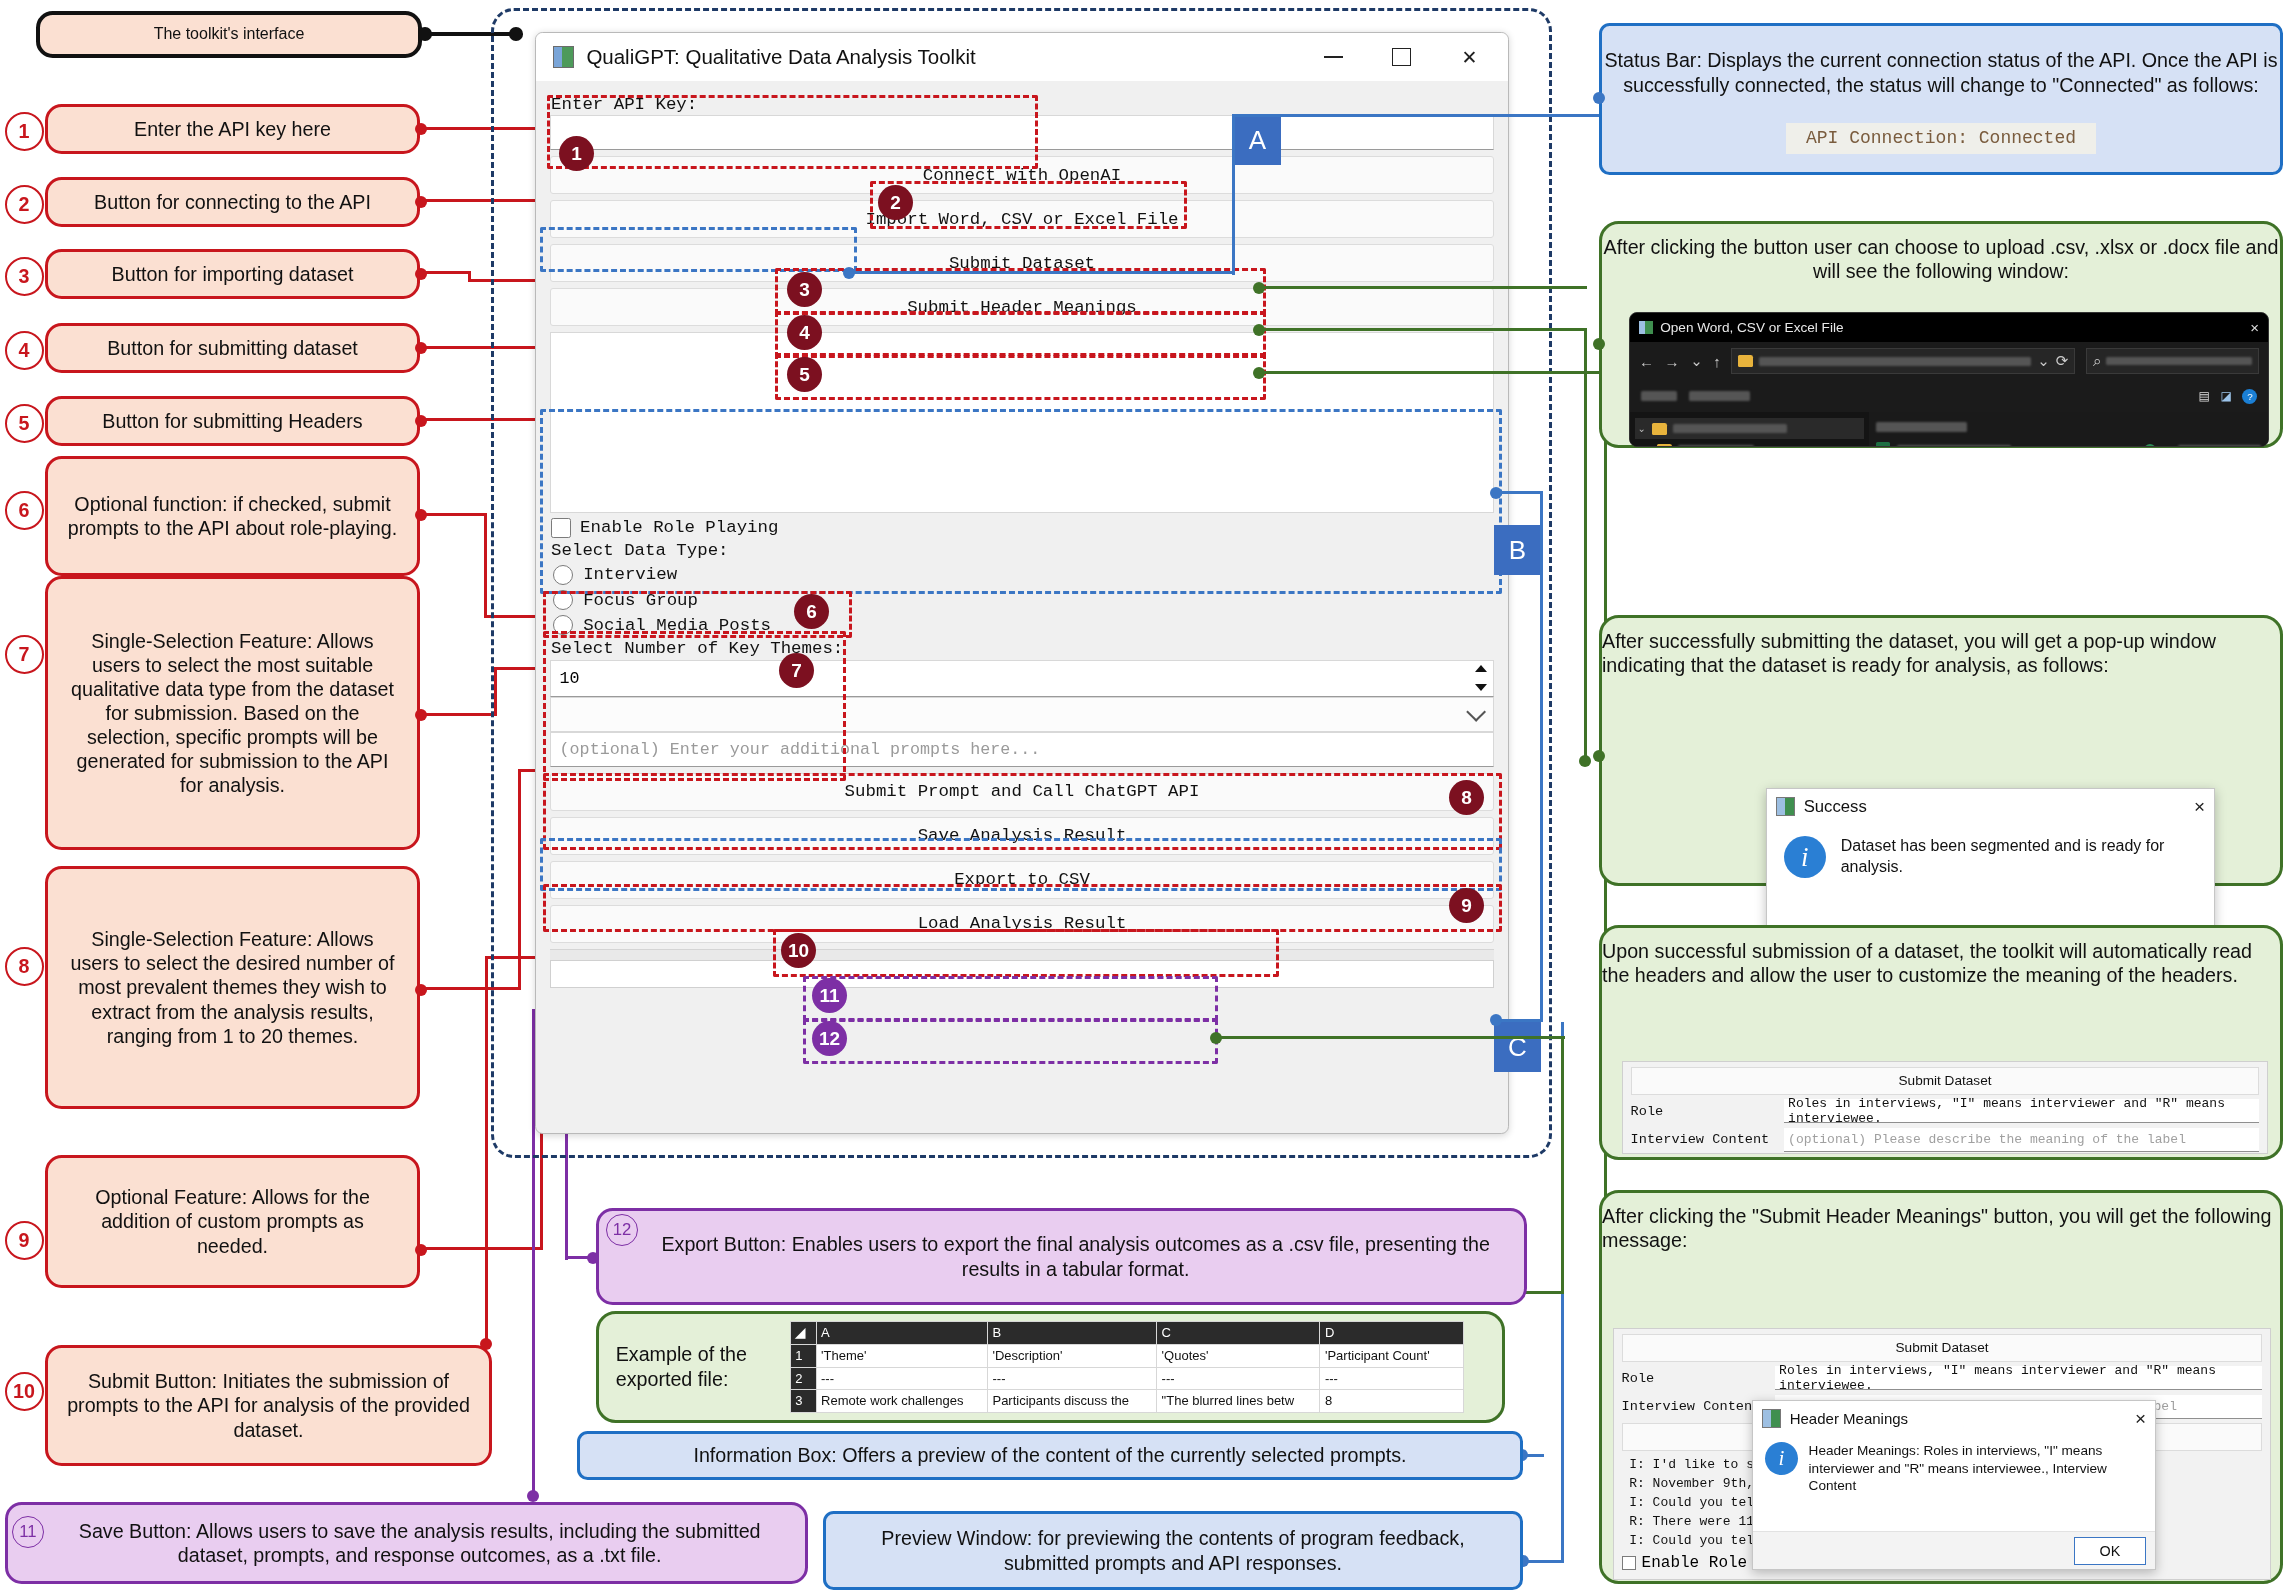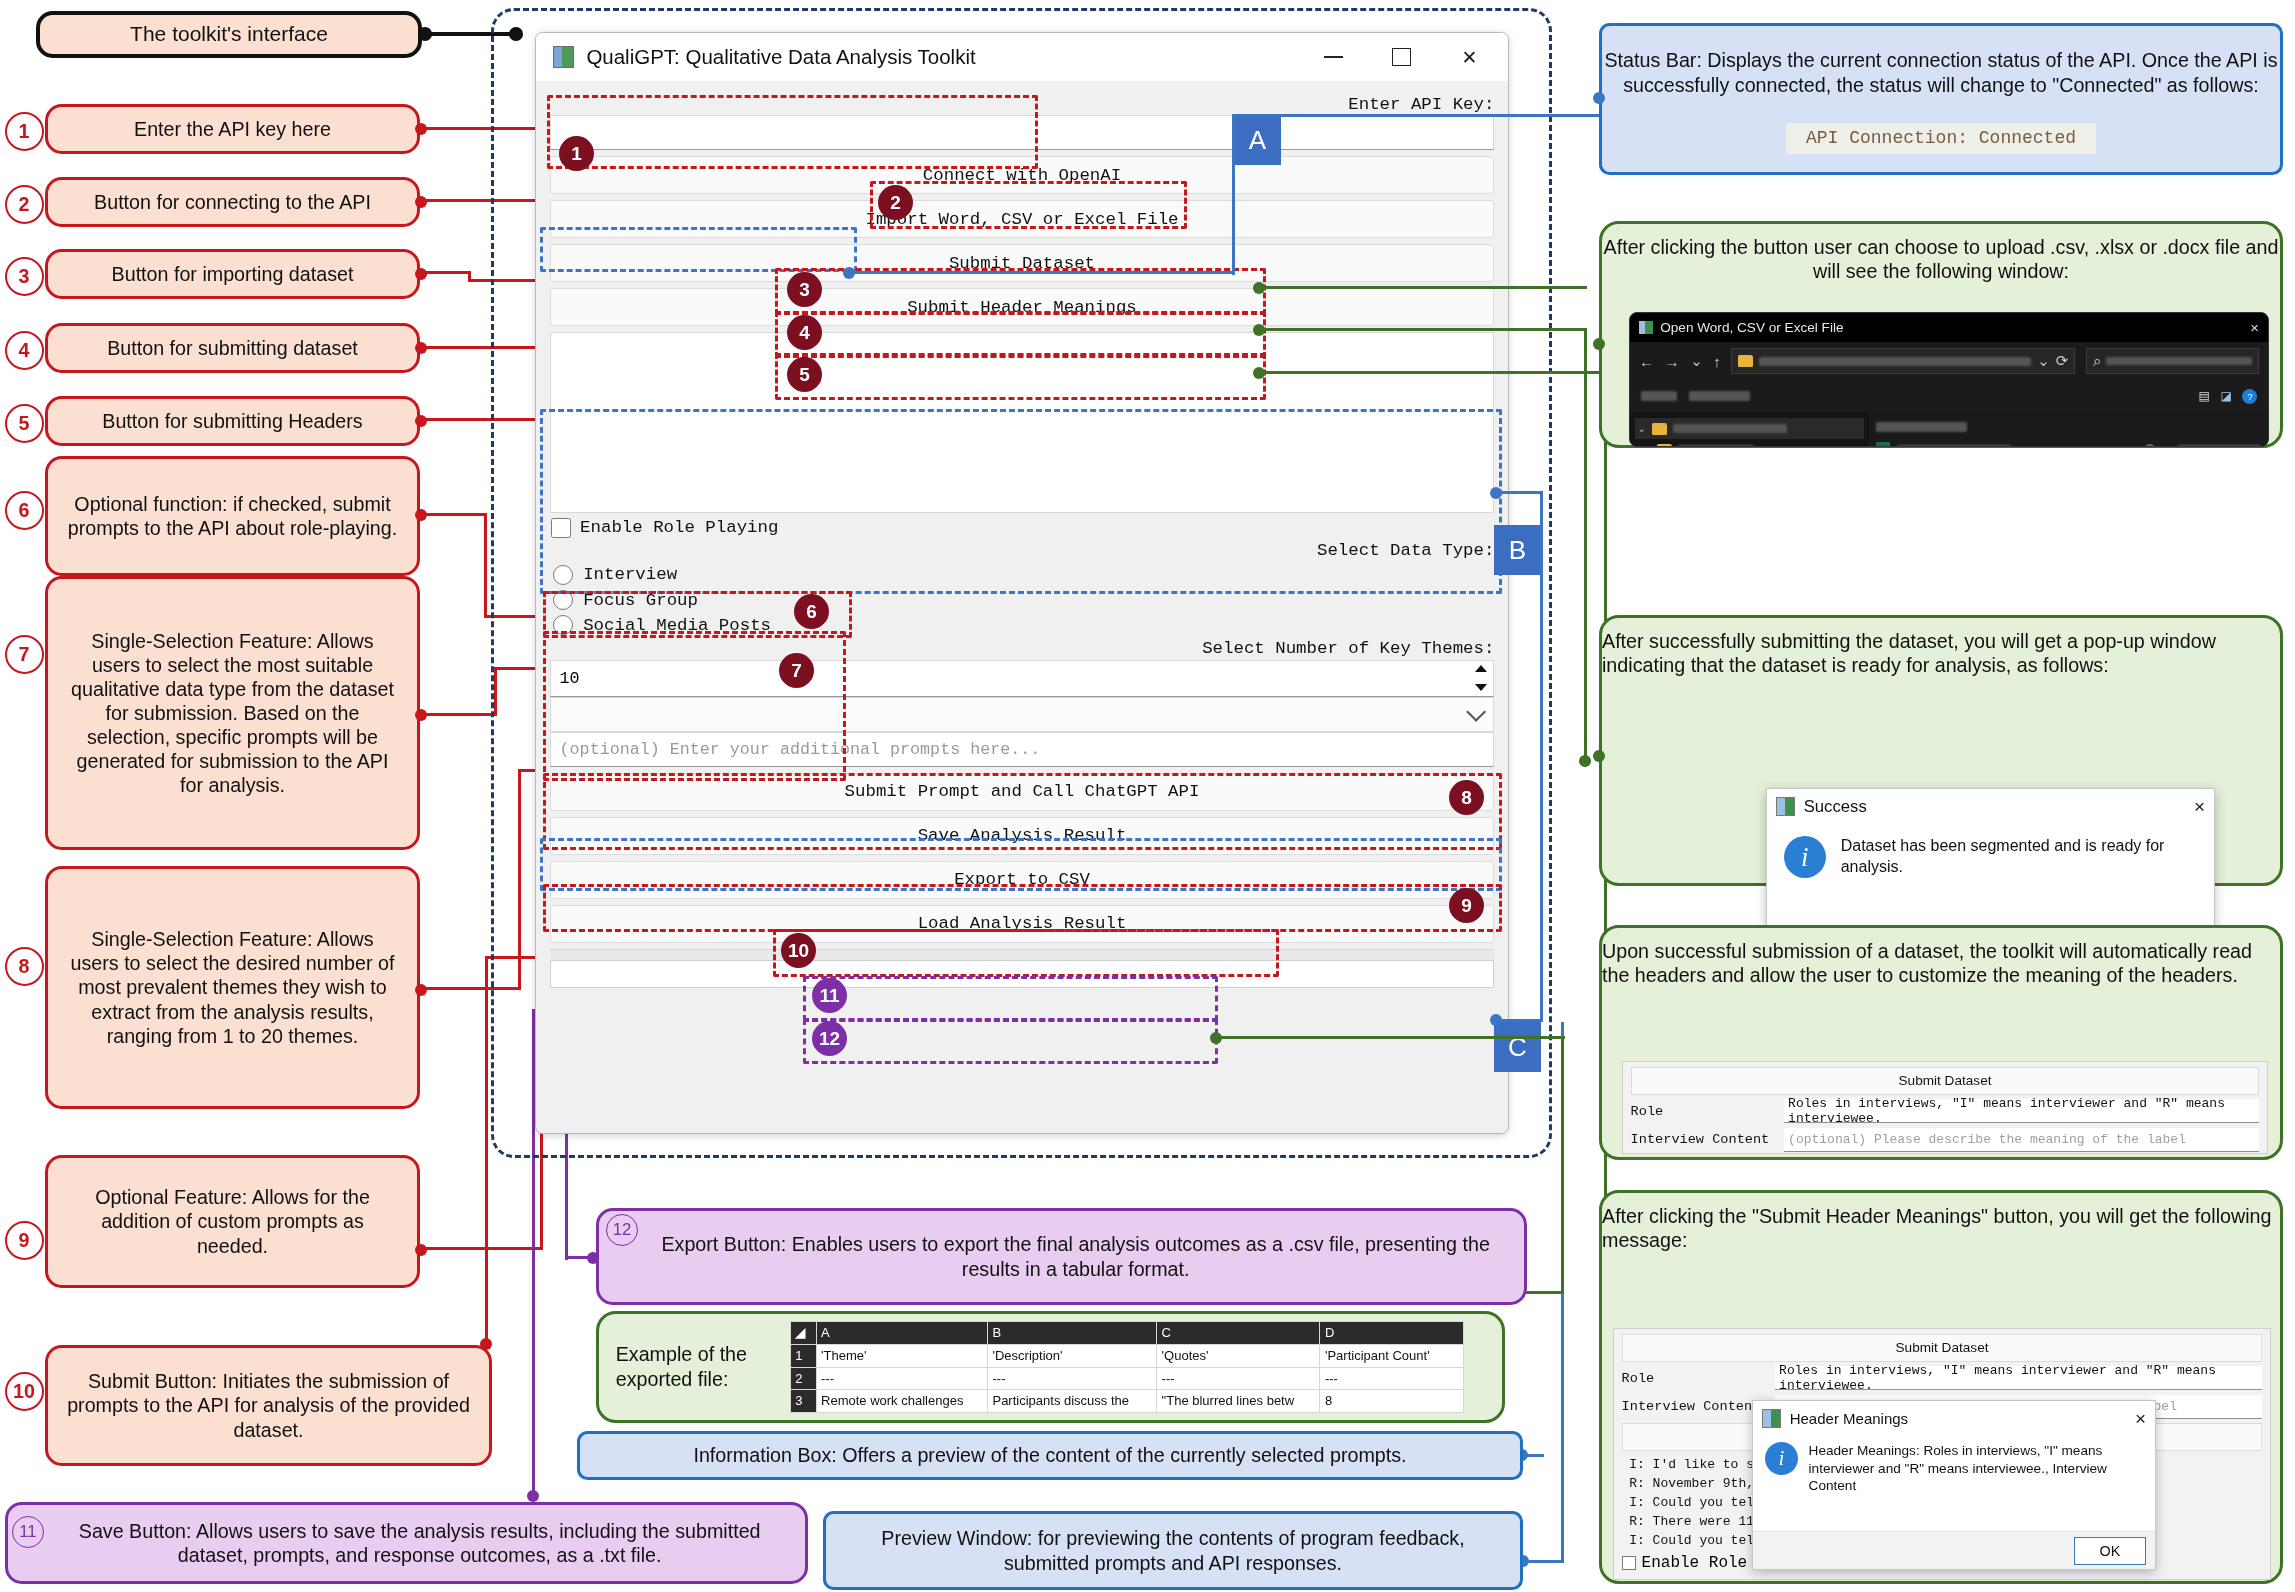--- a/index.html
+++ b/index.html
@@ -38,21 +38,21 @@
 
   
   .appwin{position:absolute;background:#f0f0f0;border:0.8px solid #b9b9b9;border-radius:7.6px;box-shadow:0 1.5px 7.6px rgba(0,0,0,.16);overflow:hidden;}
   .titlebar{height:48px;background:#fff;display:flex;align-items:center;padding:0 4.5px 0 16.7px;}
   .titleicon{width:19.7px;height:19.7px;border:1.5px solid #6b6b6b;background:linear-gradient(90deg,#7aa5d8 0 40%,#4d9a5a 40% 100%);margin-right:12px;flex:0 0 auto;}
   .titletext{font-size:20.5px;color:#111;font-family:"Liberation Sans",sans-serif;white-space:nowrap;}
   .wbtns{margin-left:auto;display:flex;align-items:center;}
   .wbtn{width:68px;height:45px;display:flex;align-items:center;justify-content:center;font-size:19px;color:#222;}
   .wbtn .mini{width:19.7px;height:2.3px;background:#222;}
   .wbtn .sq{width:16.7px;height:16.7px;border:1.9px solid #222;}
-  .appbody{padding:10.6px 13.6px 7.6px 13.6px;text-align:right;}
+  .appbody{padding:10.6px 13.6px 7.6px 13.6px;}
   .mono{font-family:"Liberation Mono",monospace;}
   .lbl{font-size:17.4px;color:#111;margin:3px 0 1.5px 1.5px;}
   .field{background:#fff;border:0.8px solid #d8d8d8;border-bottom:1.5px solid #9a9a9a;height:33px;display:flex;align-items:center;padding:0 9px;font-size:16.7px;color:#111;}
   .btnrow{background:#fafafa;border:0.8px solid #dcdcdc;border-radius:3px;height:36px;display:flex;align-items:center;justify-content:center;font-size:17.4px;color:#111;margin:6px 0;}
   .bigbox{background:#fff;border:0.8px solid #d8d8d8;height:179px;margin:4.5px 0 3px 0;}
   .chkrow{display:flex;align-items:center;font-size:17.4px;margin:4.5px 0 1.5px 1.5px;color:#111;}
   .chk{width:18px;height:18px;border:1.5px solid #7b7b7b;background:#fff;margin-right:9px;border-radius:2.3px;}
   .radrow{display:flex;align-items:center;font-size:17.4px;margin:5.3px 0 3.8px 3px;color:#111;}
   .rad{width:18px;height:18px;border:1.5px solid #7b7b7b;border-radius:50%;background:#fff;margin-right:10.6px;}
   .spinwrap{position:relative;background:#fff;border:0.8px solid #d8d8d8;border-bottom:1.5px solid #9a9a9a;height:35px;display:flex;align-items:center;padding:0 9px;font-size:16.7px;}
@@ -118,21 +118,21 @@
   .xltable{border-collapse:collapse;font-size:13px;background:#fff;}
   .xltable td,.xltable th{border:0.8px solid #d7d7d7;padding:3px 4.5px;text-align:left;white-space:nowrap;overflow:hidden;}
   .xlhead{background:#2b2b2b;color:#fff;text-align:center;font-weight:400;}
   .xlrn{background:#2b2b2b;color:#fff;width:19.7px;text-align:center;}
   .xlnum{text-align:right;}
 </style>
 </head>
 <body>
 
 <div class="callout cal-black" style="left:36px;top:10.6px;width:386px;height:47px;">
-  <div class="cal-text" style="font-size:21px;">The toolkit's interface</div>
+  <div class="cal-text" style="font-size:16px;">The toolkit's interface</div>
 </div>
 <div class="dot black" style="left:418px;top:27px;"></div>
 <div class="ln black" style="left:424px;top:32px;width:91px;height:3.8px;"></div>
 <div class="dot black" style="left:509px;top:27px;"></div>
 
 <div class="numbadge" style="left:4.5px;top:112px;">
     <span>1</span>
   </div>
 <div class="callout cal-peach" style="left:45px;top:104px;width:375px;height:50px;">
   <div class="cal-text" style="font-size:19.7px;">Enter the API key here</div>

